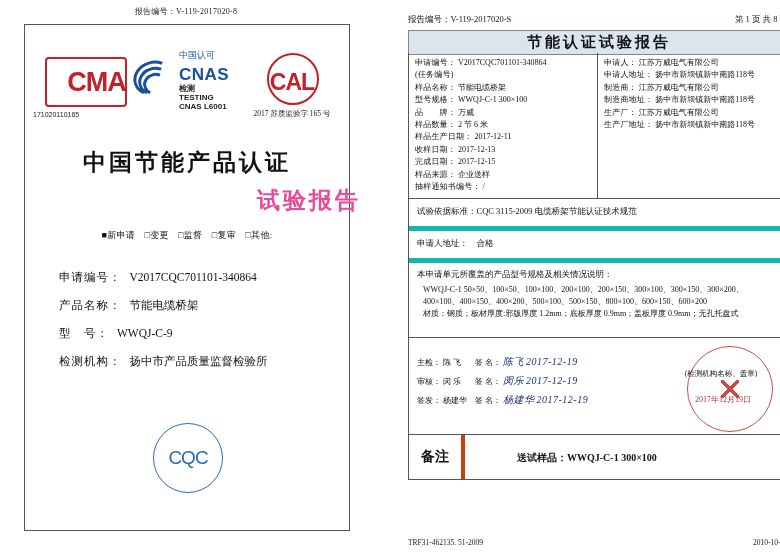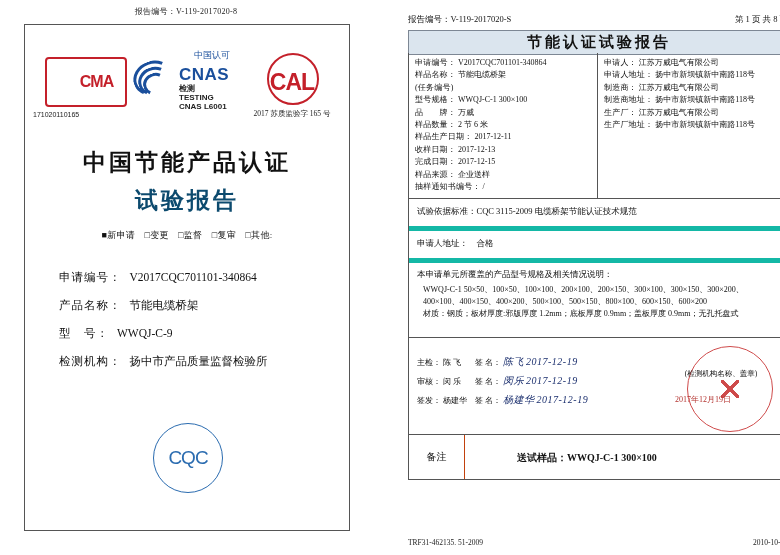--- a/index.html
+++ b/index.html
@@ -64,21 +64,21 @@
     height: 46px;
     border: 2.5px solid #c4202a;
     border-radius: 4px;
     display: flex;
     align-items: center;
     justify-content: center;
   }
   .cma-text {
     font-family: "Liberation Sans", sans-serif;
     font-weight: bold;
-    font-size: 16px;
+    font-size: 27px;
     color: #c4202a;
     letter-spacing: -1px;
     margin-left: 21px;
   }
   .cma-num {
     position: absolute;
     left: 8px;
     top: 62px;
     font-size: 7px;
     color: #222;
@@ -111,21 +111,21 @@
     left: 46px;
     top: 14px;
     font-family: "Liberation Sans", sans-serif;
     font-weight: bold;
     font-size: 17px;
     color: #1a4f9c;
     letter-spacing: .5px;
   }
   .cnas-cn {
     position: absolute;
-    left: 61px;
+    left: 46px;
     top: -2px;
     font-size: 9px;
     color: #1a4f9c;
   }
   .cnas-sub {
     position: absolute;
     left: 46px;
     top: 33px;
     font-family: "Liberation Sans", sans-serif;
     font-size: 8px;
@@ -179,27 +179,27 @@
     width: 324px;
     text-align: center;
     font-size: 23px;
     font-weight: bold;
     letter-spacing: 3px;
     color: #111;
   }
   .cover-title2 {
     position: absolute;
     top: 160px;
-    left: 0;
+    left: 12px;
     width: 324px;
-    text-align: center;
+    text-align: right;
     font-size: 23px;
     font-weight: bold;
     letter-spacing: 3px;
-    color: #0c4a6e;
+    color: #ec4899;
   }
   .checkrow {
     position: absolute;
     top: 204px;
     left: 0;
     width: 324px;
     text-align: center;
     font-size: 9px;
     color: #111;
     letter-spacing: .3px;
@@ -375,41 +375,42 @@
     top: 30px;
     width: 96px;
     text-align: center;
     font-size: 7.5px;
     color: #111;
     line-height: 12px;
     z-index: 3;
   }
   .stamp-date {
     position: absolute;
-    right: 20px;
+    right: 36px;
     top: 56px;
     width: 92px;
-    text-align: left;
+    text-align: right;
     font-size: 8px;
     color: #b3332f;
     z-index: 3;
   }
   .note-row {
     display: flex;
     height: 44px;
   }
   .note-l {
     width: 56px;
-    border-right: 1px solid #c2410c;
+    border-right: 4px solid #c2410c;
     box-sizing: border-box;
     display: flex;
     align-items: center;
     justify-content: center;
-    font-size: 10px;
-    color: #111;
+    font-size: 14px;
+    color: #111;
+    font-weight: bold;
   }
   .note-r {
     flex: 1;
     box-sizing: border-box;
     padding: 16px 0 0 52px;
     font-size: 10px;
     color: #111;
     font-weight: bold;
   }
   .r-foot {
@@ -499,22 +500,22 @@
       <span>第 1 页 共 8 页</span>
     </div>
 
     <div class="r-title-bar">节能认证试验报告</div>
 
     <div class="r-table">
 
       <div class="twocol">
         <div class="col col-l">
           <div class="row-line"><span class="lbl">申请编号：</span><span class="val">V2017CQC701101-340864</span></div>
+          <div class="row-line"><span class="lbl">(任务编号)</span></div>
           <div class="row-line"><span class="lbl">样品名称：</span><span class="val">节能电缆桥架</span></div>
-          <div class="row-line"><span class="lbl">(任务编号)</span></div>
           <div class="row-line"><span class="lbl">型号规格：</span><span class="val">WWQJ-C-1 300×100</span></div>
           <div class="row-line"><span class="lbl">品　　牌：</span><span class="val">万威</span></div>
           <div class="row-line"><span class="lbl">样品数量：</span><span class="val">2 节 6 米</span></div>
           <div class="row-line"><span class="lbl">样品生产日期：</span><span class="val">2017-12-11</span></div>
           <div class="row-line"><span class="lbl">收样日期：</span><span class="val">2017-12-13</span></div>
           <div class="row-line"><span class="lbl">完成日期：</span><span class="val">2017-12-15</span></div>
           <div class="row-line"><span class="lbl">样品来源：</span><span class="val">企业送样</span></div>
           <div class="row-line"><span class="lbl">抽样通知书编号：</span><span class="val">/</span></div>
         </div>
         <div class="col col-r">

